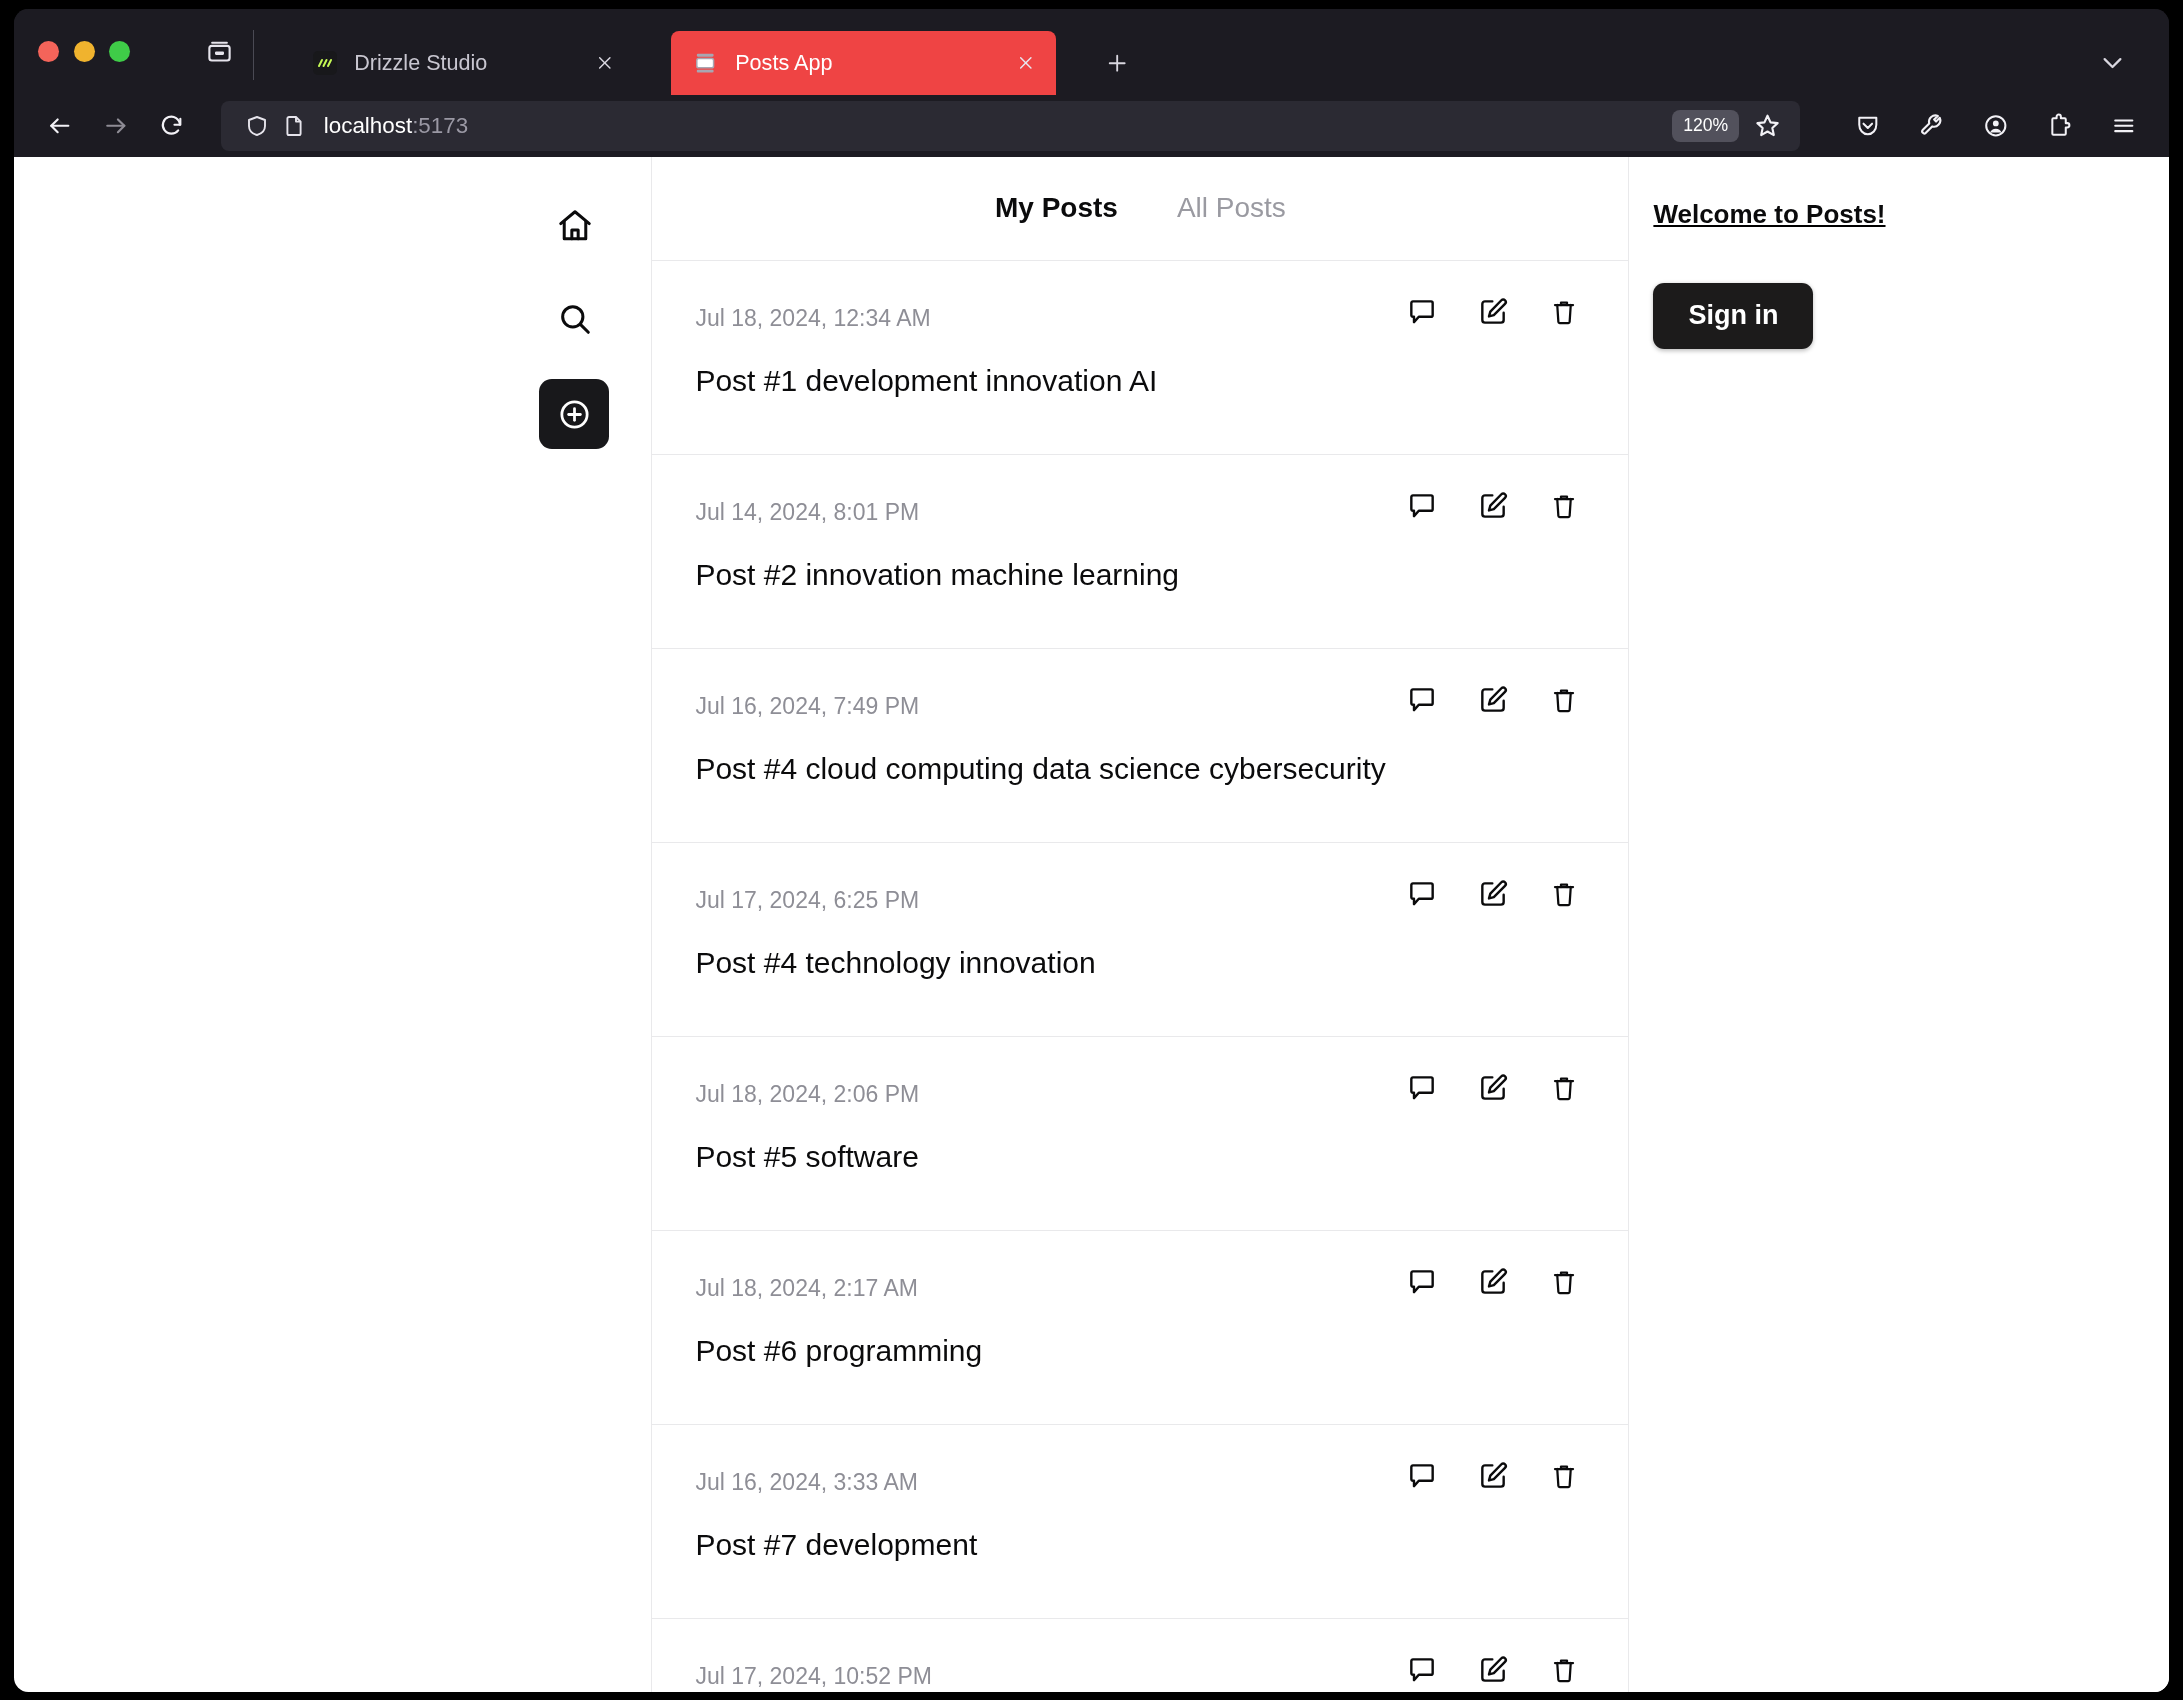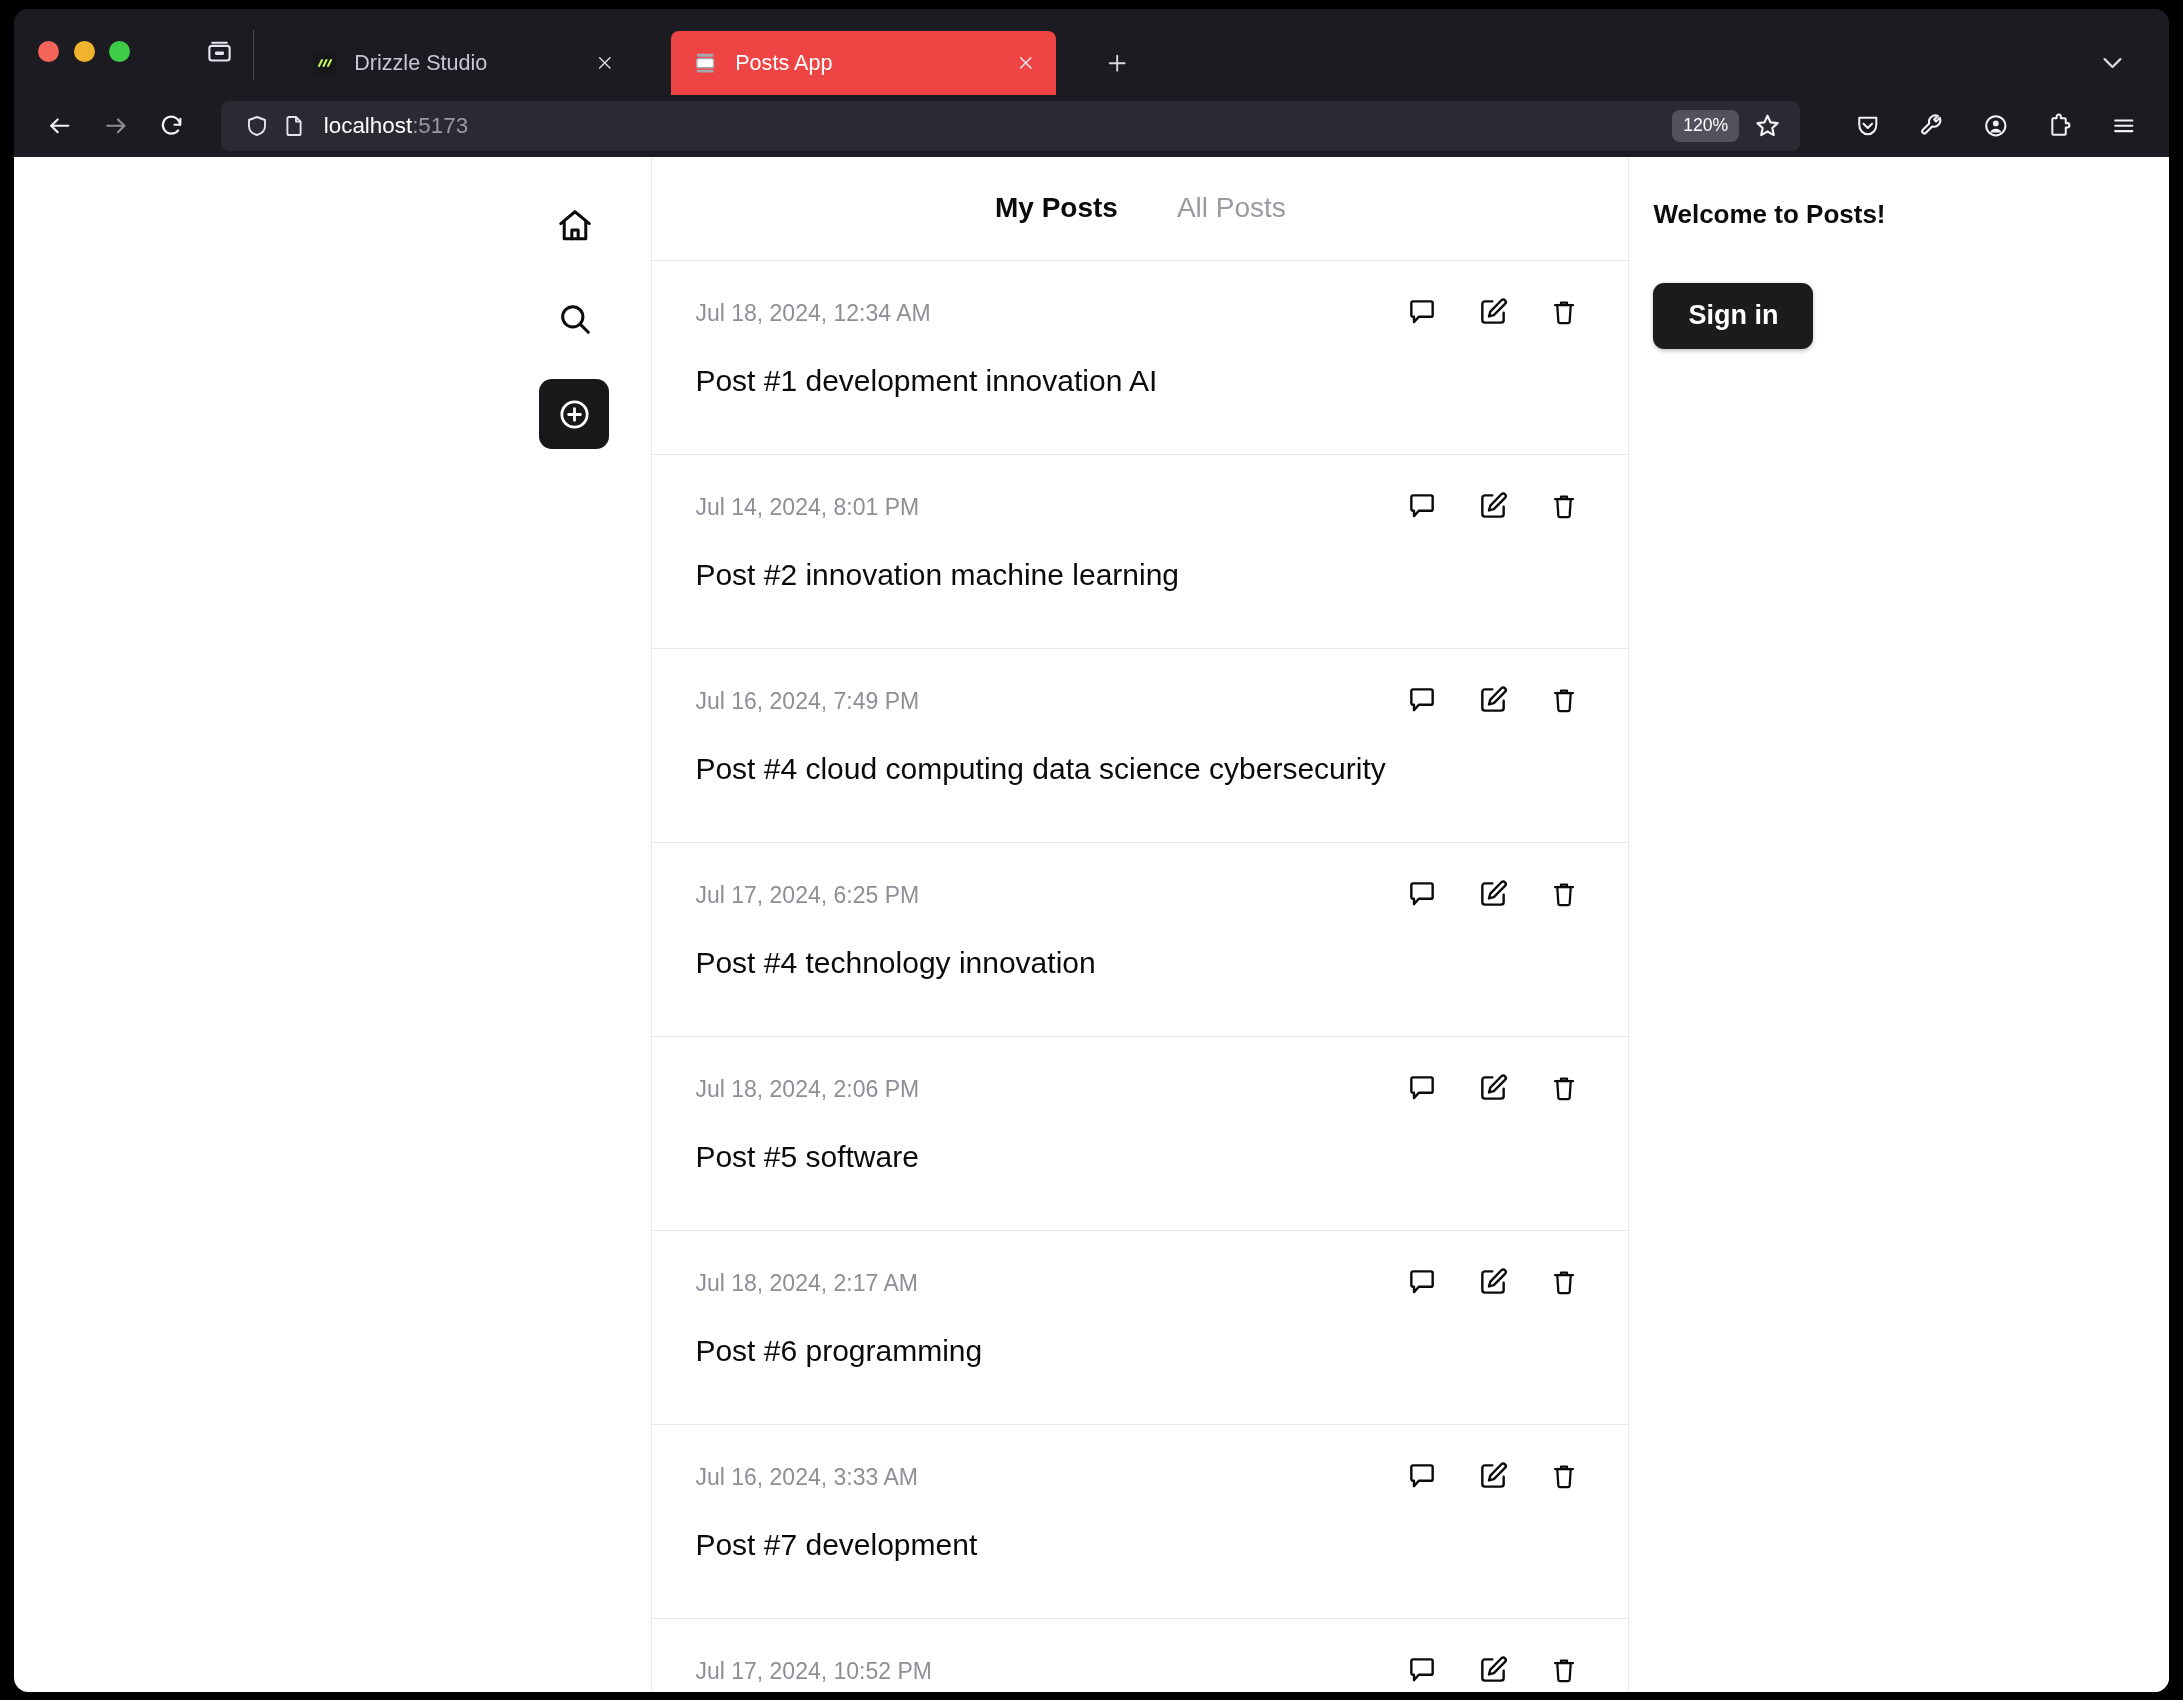--- a/index.html
+++ b/index.html
@@ -196,21 +196,21 @@
   .posts-tab.active{ color:#0b0b0c; font-weight:bold; }
   .posts-tab.idle{ color:#9a9aa1; }
 
   #posts-list{ flex:1 1 auto; overflow:hidden; }
   .post-row{
     border-bottom:1.6px solid #e9e9eb;
     padding:30px 43px 43px 43px;
     height:194px;
   }
   .post-head{
-    display:flex; align-items:center; justify-content:space-between;gap:28px;
+    display:flex; align-items:flex-end; justify-content:space-between;gap:28px;
   }
   .post-date{
     color:#8e8e96; font-size:23px; line-height:1.2;
     padding-top:4.8px;
   }
   .post-actions{ display:flex; align-items:center; gap:29px; }
   .act-btn{
     width:42px; height:42px;
     display:flex; align-items:center; justify-content:center;
     color:#0b0b0c;
@@ -219,20 +219,21 @@
     margin-top:29px;
     color:#0b0b0c; font-size:30px;
     line-height:1.25;
   }
 
   
   #right-panel{
     flex:1 1 auto;
     background:#ffffff;
     padding:42px 0 0 24px;
+    text-decoration:underline;
   }
   #welcome-heading{
     color:#0b0b0c; font-size:26px; font-weight:bold;
     margin-bottom:29px;
   }
   #sign-in-button{
     background:#1c1b1b; color:#ffffff;
     font-size:27px; font-weight:bold;
     border:none; border-radius:11.2px;
     padding:17.6px 35px;

